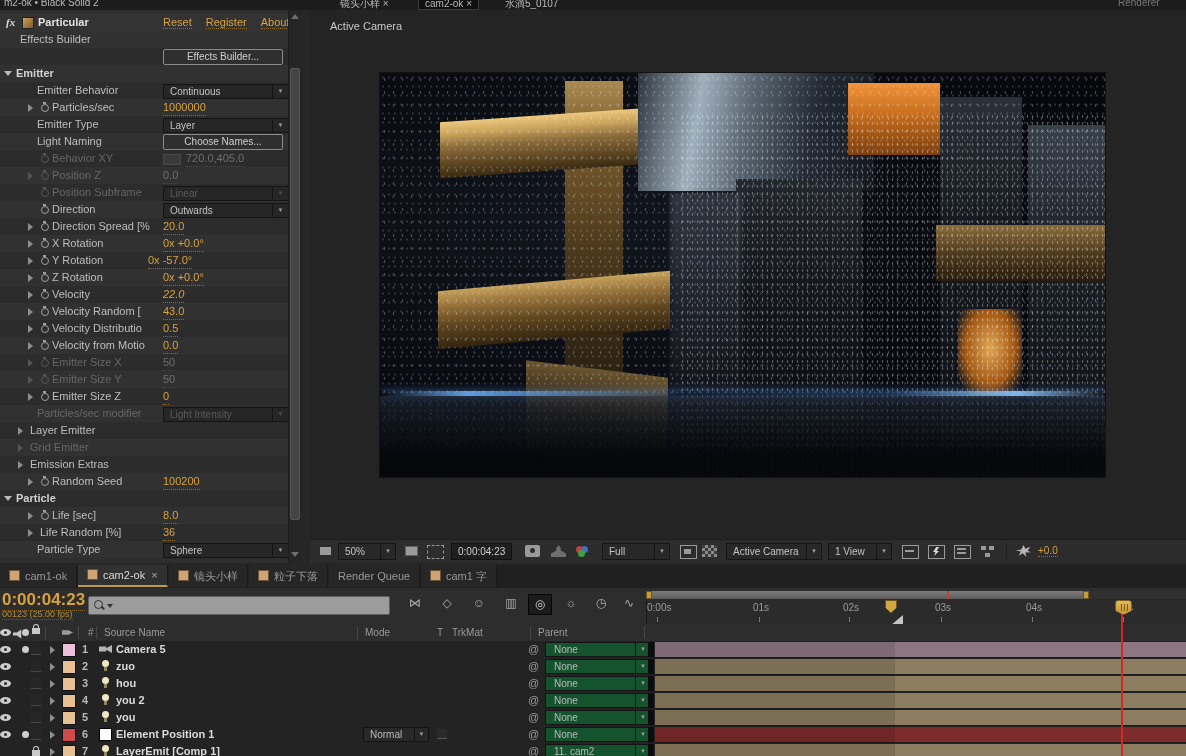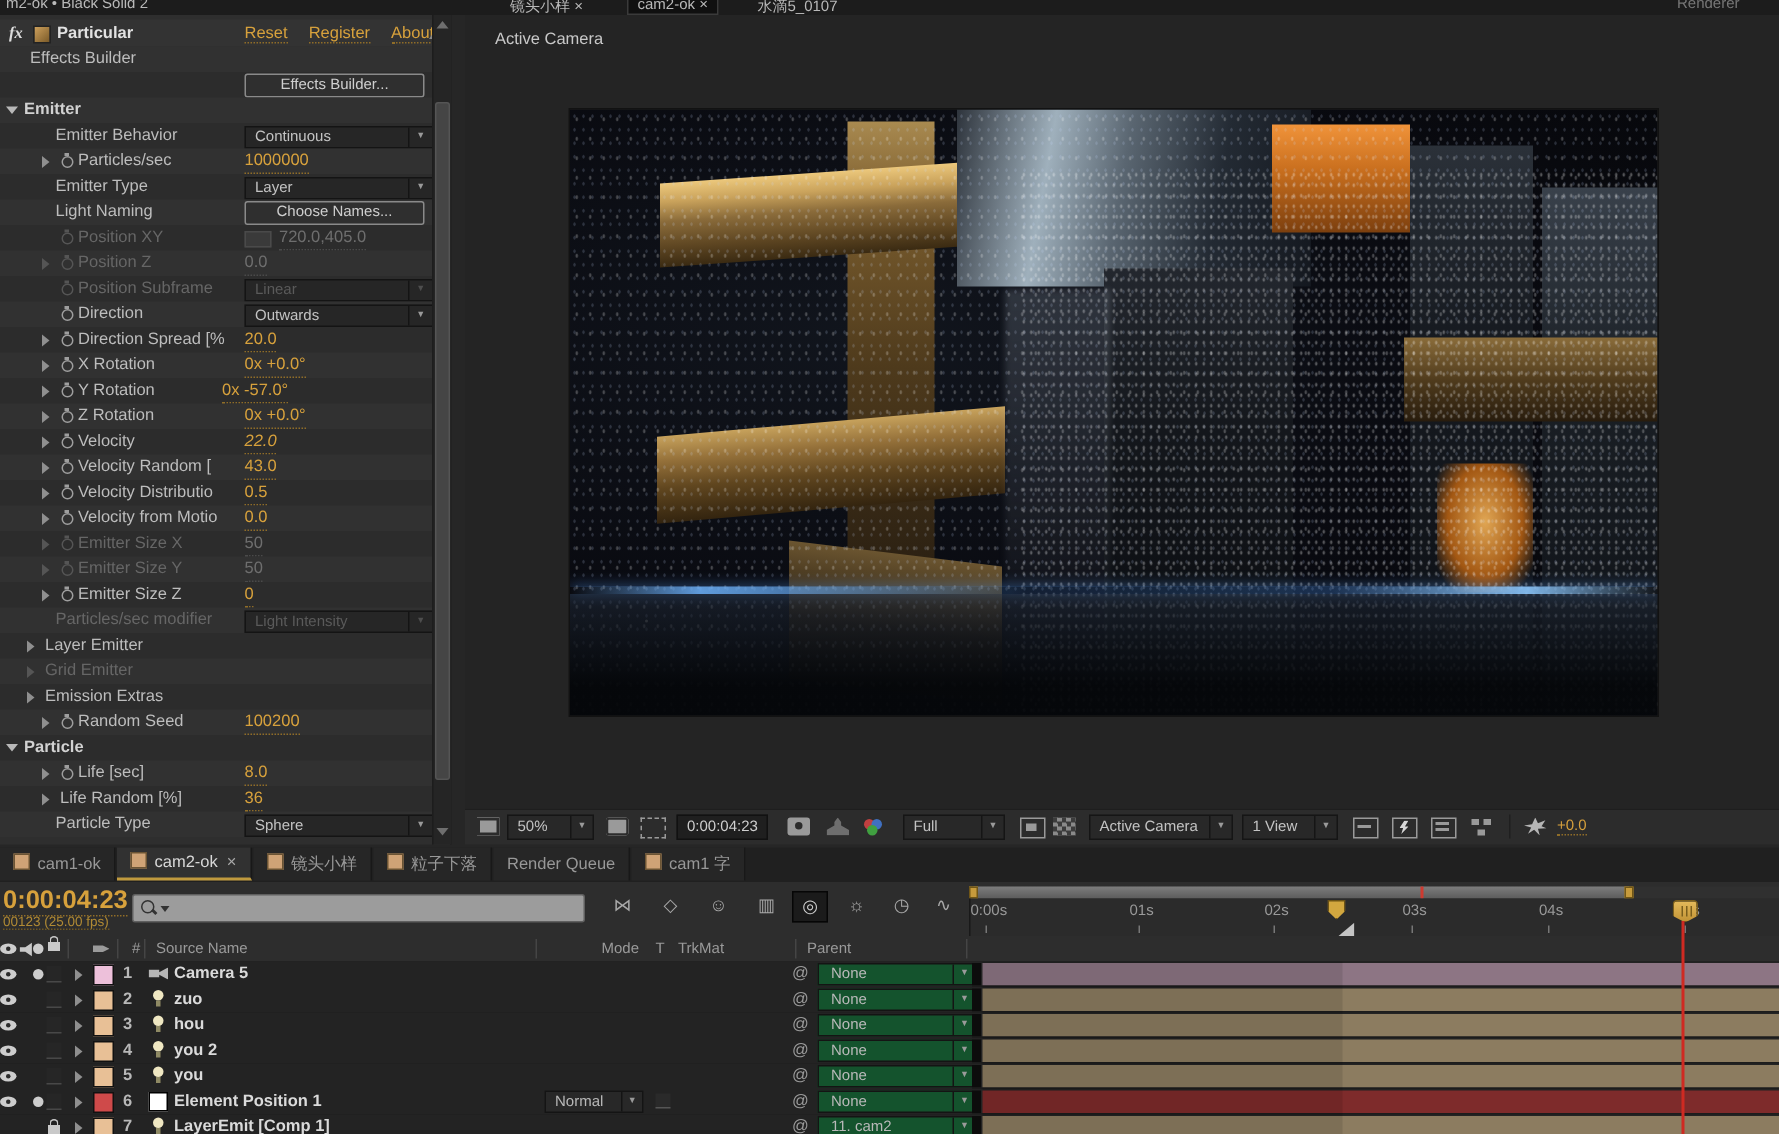--- a/index.html
+++ b/index.html
@@ -167,21 +167,21 @@
         <div class="ec-row even">
           <span class="ec-lbl" style="left: 37px;">Emitter Type</span>
           <span class="ec-dd"><span>Layer</span><span class="dda">▼</span></span>
         </div>
         <div class="ec-row odd">
           <span class="ec-lbl" style="left: 37px;">Light Naming</span>
           <span class="ec-btn">Choose Names...</span>
         </div>
         <div class="ec-row even dis">
           <span class="sw" style="left: 40px;"></span>
-          <span class="ec-lbl" style="left: 52px;">Position XY</span>
+          <span class="ec-lbl" style="left: 52px;">Behavior XY</span>
           <span class="miniico"></span>
           <span class="ec-val" style="left: 186px;">720.0,405.0</span>
         </div>
         <div class="ec-row odd dis">
           <span class="tri" style="left: 28px;"></span>
           <span class="sw" style="left: 40px;"></span>
           <span class="ec-lbl" style="left: 52px;">Position Z</span>
           <span class="ec-val" style="left: 163px;">0.0</span>
         </div>
         <div class="ec-row even dis">
@@ -418,21 +418,21 @@
     <span style="position:absolute;left:13px;top:3px;"><span class="spk"></span></span>
     <span class="solo"></span>
     <span class="lockg" style="top:0px;"></span>
     <span class="sep" style="left:45px;"></span>
     <span style="position:absolute;left:62px;top:3px;width:11px;height:11px;background:#9a9a9a;clip-path:polygon(0 30%,60% 30%,100% 50%,60% 70%,0 70%);"></span>
     <span class="sep" style="left:78px;"></span>
     <span style="position:absolute;left:88px;">#</span>
     <span class="sep" style="left:96px;"></span>
     <span style="position:absolute;left:104px;">Source Name</span>
     <span class="sep" style="left:357px;"></span>
-    <span style="position:absolute;left:365px;margin-left:36px;">Mode</span>
+    <span style="position:absolute;left:365px;">Mode</span>
     <span style="position:absolute;left:437px;">T</span>
     <span style="position:absolute;left:452px;">TrkMat</span>
     <span class="sep" style="left:530px;"></span>
     <span style="position:absolute;left:538px;">Parent</span>
     <span class="sep" style="left:644px;"></span>
   </div>
 
   <div id="tl-rows" class="abs">
       <div class="lrow" style="top: 0px;">
         <span class="eye"></span>

